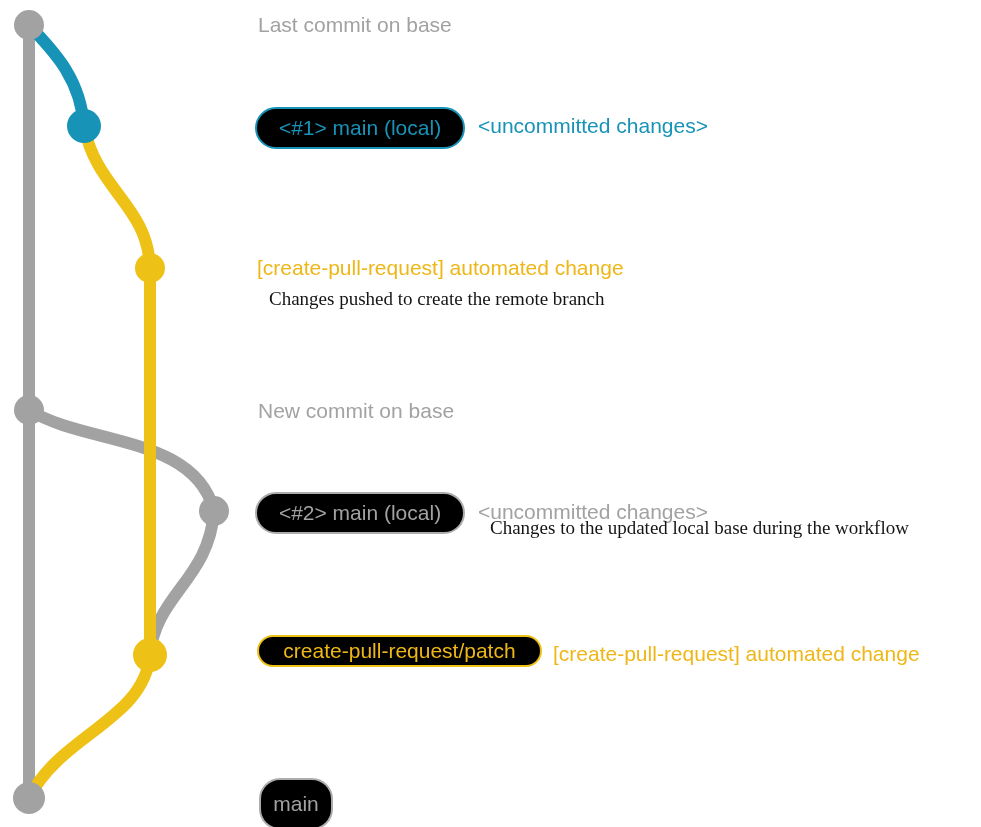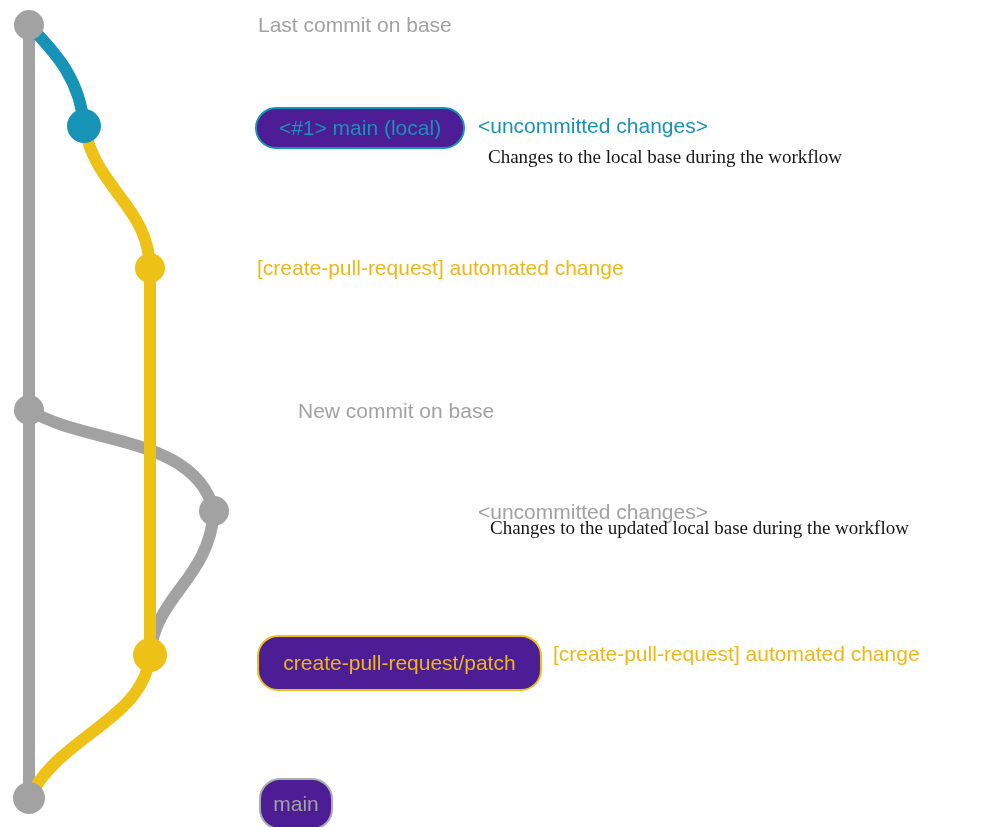--- a/index.html
+++ b/index.html
@@ -39,21 +39,21 @@
     position: absolute;
     box-sizing: border-box;
     display: flex;
     align-items: center;
     justify-content: center;
     border: 2px solid;
     border-radius: 21px;
     font-size: 21px;
     white-space: nowrap;
     font-family: "Liberation Sans", sans-serif;
-    background: #4c1d95;
+    background: #000000;
   }
   .c-gray { color: #A2A2A2; border-color: #ACACAC; }
   .c-blue { color: #1793B8; border-color: #1793B8; }
   .c-gold { color: #EEB717; border-color: #EEC117; }
 </style>
 </head>
 <body>
 
 <div class="stage">
 
@@ -79,27 +79,28 @@
     <circle cx="29" cy="410" r="15" fill="#A2A2A2"></circle>
     <circle cx="214" cy="511" r="15" fill="#A2A2A2"></circle>
     <circle cx="150" cy="655" r="17" fill="#EEC117"></circle>
     <circle cx="29" cy="798" r="16" fill="#A2A2A2"></circle>
   </svg>
 
   <div class="txt c-gray" style="left:258px; top:12px;">Last commit on base</div>
 
   <div class="pill c-blue" style="left:255px; top:107px; width:210px; height:42px;">&lt;#1&gt; main (local)</div>
   <div class="txt c-blue" style="left:478px; top:113px;">&lt;uncommitted changes&gt;</div>
-  <div class="caption" style="left:488px; top:145px;">Changes to the local base during the workflow</div>
 
   <div class="txt c-gold" style="left:257px; top:255px;">[create-pull-request] automated change</div>
+  <div class="caption" style="left:269px; top:287px;">Changes pushed to create the remote branch</div>
 
-  <div class="txt c-gray" style="left:258px; top:398px;margin-left:40px;">New commit on base</div>
+  <div class="txt c-gray" style="left:258px; top:398px;">New commit on base</div>
 
+  <div class="pill c-gray" style="left:255px; top:492px; width:210px; height:42px;">&lt;#2&gt; main (local)</div>
   <div class="txt c-gray" style="left:478px; top:499px;">&lt;uncommitted changes&gt;</div>
   <div class="caption" style="left:490px; top:516px;">Changes to the updated local base during the workflow</div>
 
-  <div class="pill c-gold" style="left:257px; top:635px; width:285px; height:56px;">create-pull-request/patch</div>
+  <div class="pill c-gold" style="left:257px; top:635px; width:285px; height:32px;">create-pull-request/patch</div>
   <div class="txt c-gold" style="left:553px; top:641px;">[create-pull-request] automated change</div>
 
   <div class="pill c-gray" style="left:259px; top:778px; width:74px; height:52px;">main</div>
 
 </div>
 
 </body></html>

